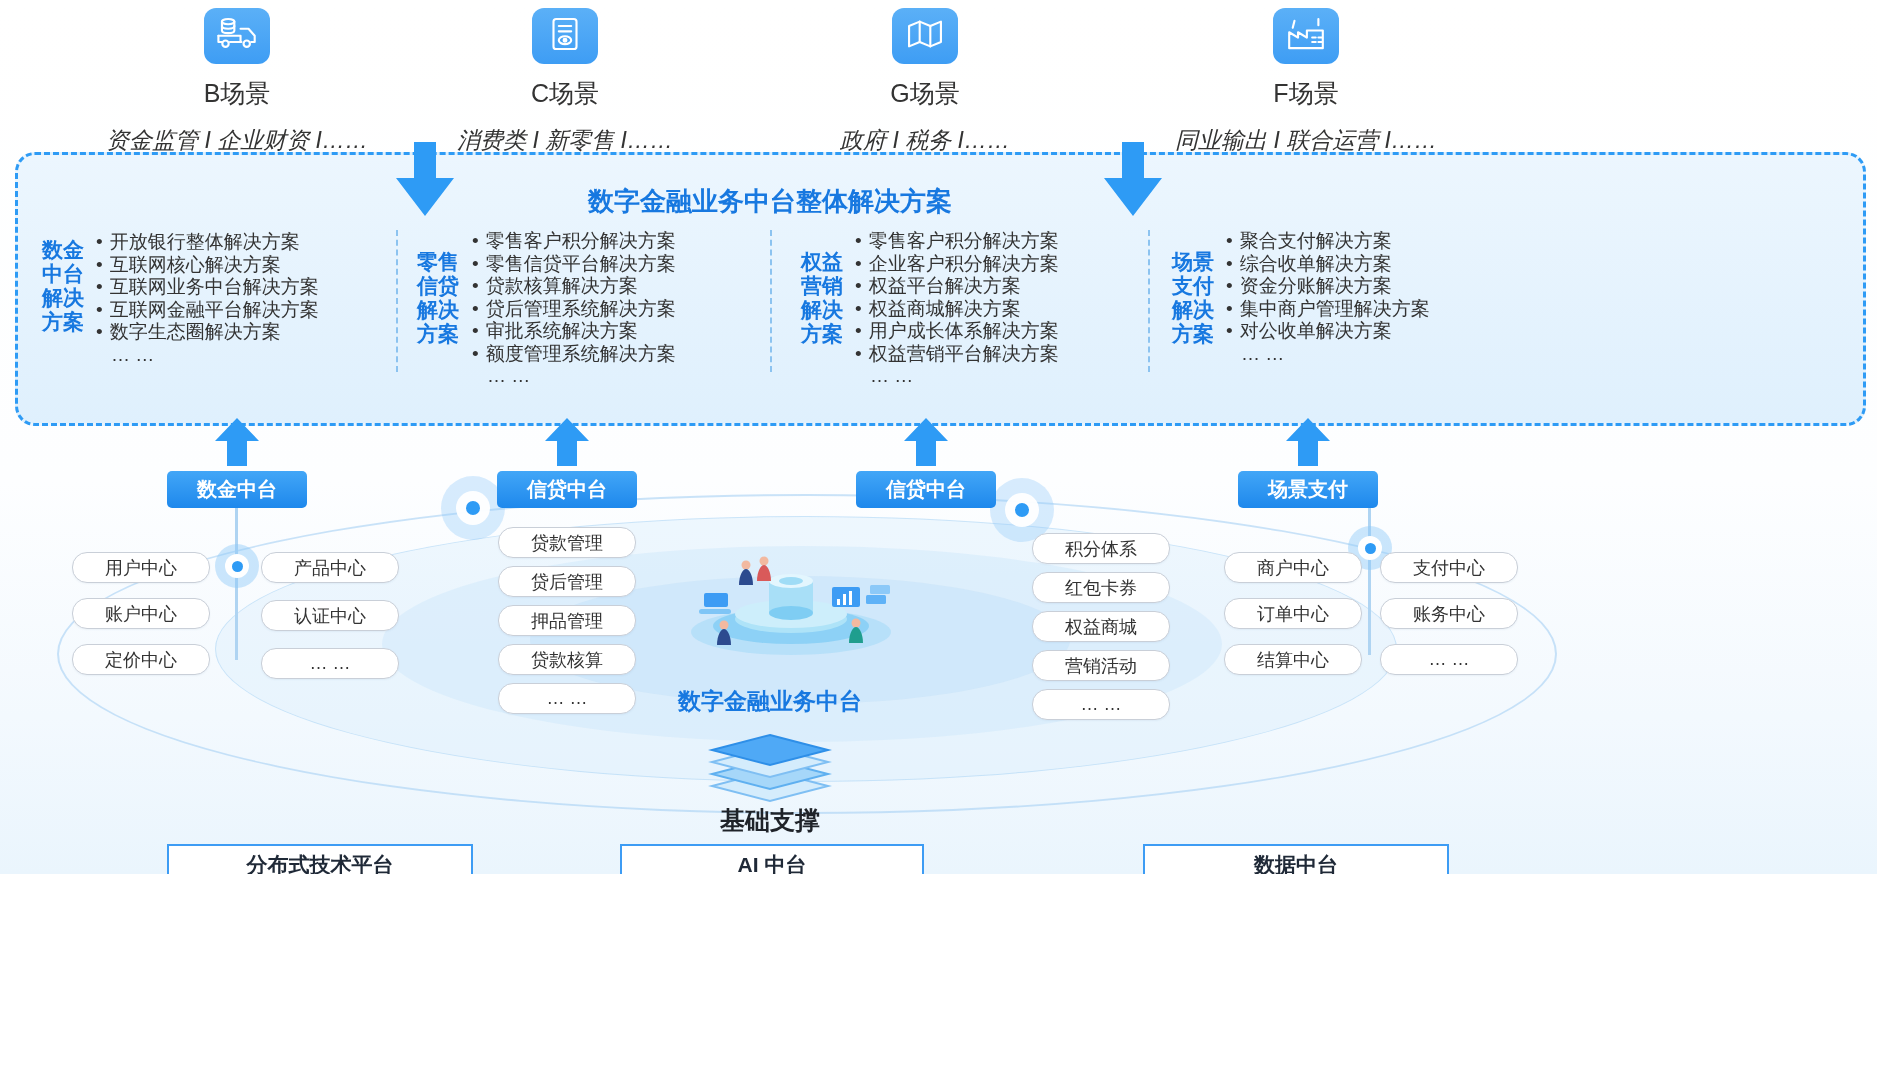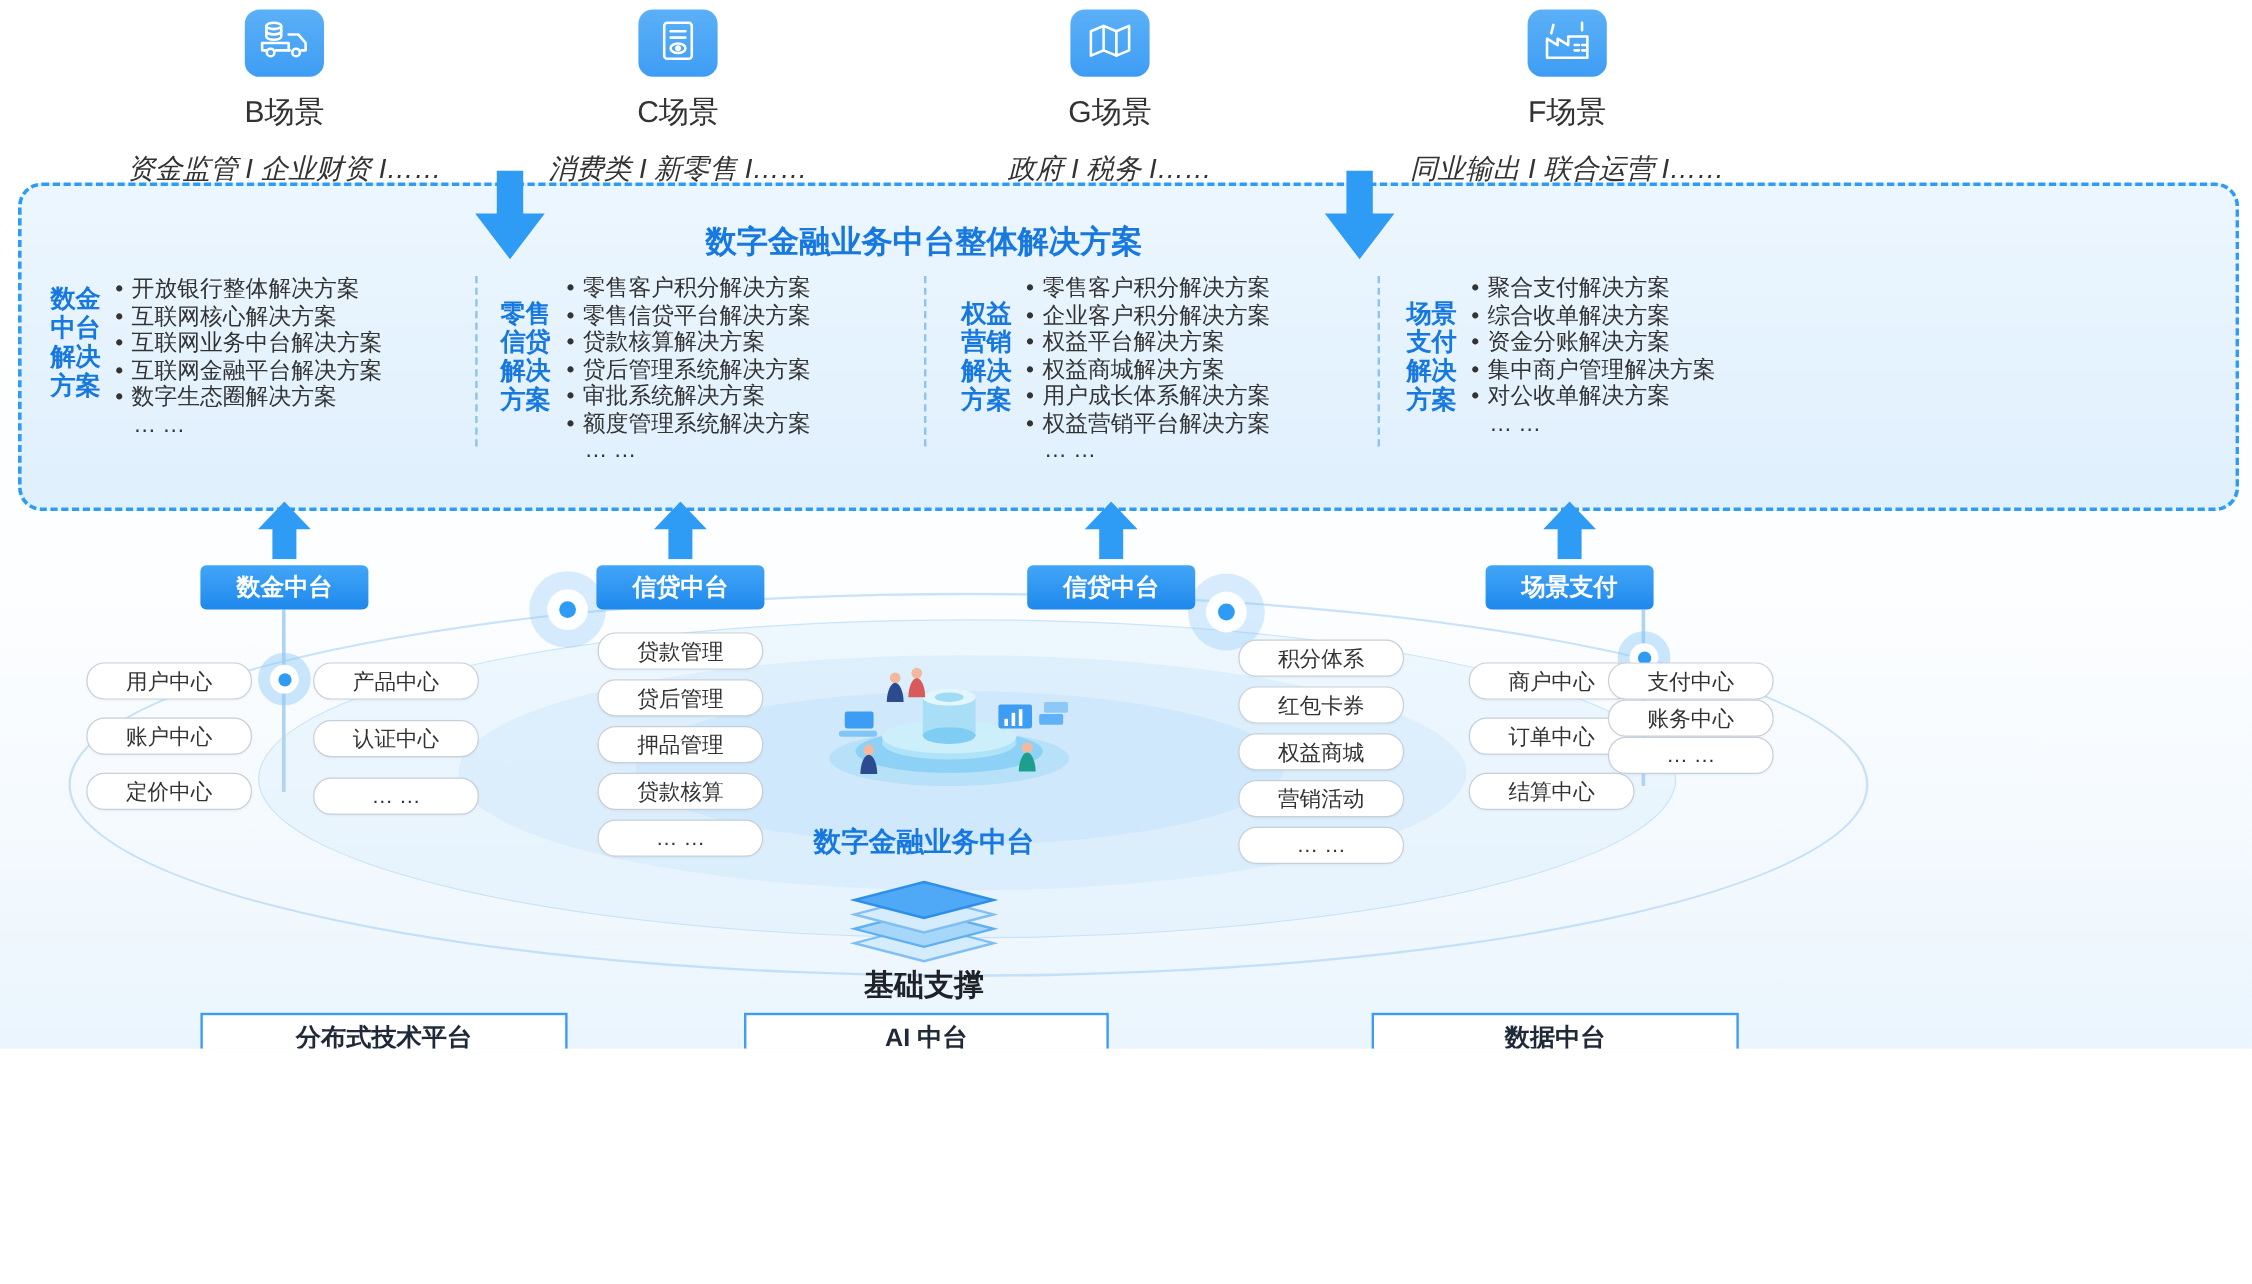--- a/index.html
+++ b/index.html
@@ -372,21 +372,21 @@
   <div class="pill">
         <span>商户中心</span>
       </div>
       <div class="pill">
         <span>订单中心</span>
       </div>
       <div class="pill">
         <span>结算中心</span>
       </div>
     </div>
-  <div class="pill-col" style="left:1340px;top:552px;">
+  <div class="pill-col" style="left:1380px;top:552px;gap:15px;">
 
   <div class="pill">
         <span>支付中心</span>
       </div>
       <div class="pill">
         <span>账务中心</span>
       </div>
       <div class="pill">
         <span>… …</span>
       </div>

